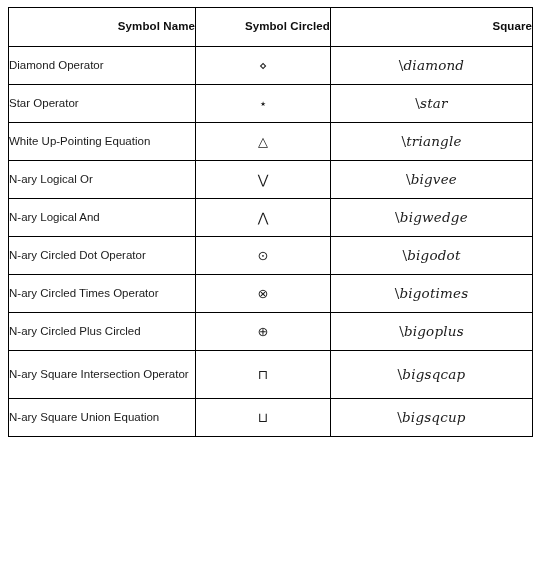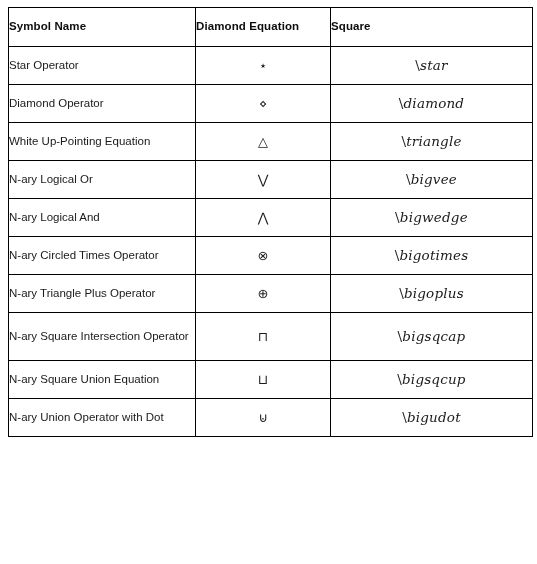--- a/index.html
+++ b/index.html
@@ -42,21 +42,21 @@
   table.symbol-table td {
     border: 1px solid #000000;
     padding: 0;
     vertical-align: middle;
     background: #ffffff;
   }
 
   
   thead th {
     height: 38px;
-    text-align: left;
+    text-align: right;
     font-size: 11.5px;
     font-weight: bold;
     color: #0d0d0d;
     letter-spacing: 0.1px;
     line-height: 1.2;
   }
 
   
   tbody tr { height: 38px; }
   tbody tr.tall { height: 48px; padding-left: 12px; }
@@ -98,70 +98,70 @@
 <div id="page">
   <table class="symbol-table">
     <colgroup>
       <col class="col-name">
       <col class="col-sym">
       <col class="col-latex">
     </colgroup>
     <thead>
       <tr>
         <th>Symbol Name</th>
-        <th>Diamond Equation</th>
+        <th>Symbol Circled</th>
         <th>Square</th>
       </tr>
     </thead>
     <tbody id="table-body">
         <tr>
+          <td class="cell-name">Diamond Operator</td>
+          <td class="cell-symbol">⋄</td>
+          <td class="cell-latex"><span class="bs">\</span>diamond</td>
+        </tr>
+        <tr>
           <td class="cell-name">Star Operator</td>
           <td class="cell-symbol">⋆</td>
           <td class="cell-latex"><span class="bs">\</span>star</td>
-        </tr>
-        <tr>
-          <td class="cell-name">Diamond Operator</td>
-          <td class="cell-symbol">⋄</td>
-          <td class="cell-latex"><span class="bs">\</span>diamond</td>
         </tr>
         <tr>
           <td class="cell-name">White Up-Pointing Equation</td>
           <td class="cell-symbol">△</td>
           <td class="cell-latex"><span class="bs">\</span>triangle</td>
         </tr>
         <tr>
           <td class="cell-name">N-ary Logical Or</td>
           <td class="cell-symbol">⋁</td>
           <td class="cell-latex"><span class="bs">\</span>bigvee</td>
         </tr>
         <tr>
           <td class="cell-name">N-ary Logical And</td>
           <td class="cell-symbol">⋀</td>
           <td class="cell-latex"><span class="bs">\</span>bigwedge</td>
         </tr>
         <tr>
+          <td class="cell-name">N-ary Circled Dot Operator</td>
+          <td class="cell-symbol">⊙</td>
+          <td class="cell-latex"><span class="bs">\</span>bigodot</td>
+        </tr>
+        <tr>
           <td class="cell-name">N-ary Circled Times Operator</td>
           <td class="cell-symbol">⊗</td>
           <td class="cell-latex"><span class="bs">\</span>bigotimes</td>
         </tr>
         <tr>
-          <td class="cell-name">N-ary Triangle Plus Operator</td>
+          <td class="cell-name">N-ary Circled Plus Circled</td>
           <td class="cell-symbol">⊕</td>
           <td class="cell-latex"><span class="bs">\</span>bigoplus</td>
         </tr>
         <tr class="tall">
           <td class="cell-name">N-ary Square Intersection Operator</td>
           <td class="cell-symbol">⊓</td>
           <td class="cell-latex"><span class="bs">\</span>bigsqcap</td>
         </tr>
         <tr>
           <td class="cell-name">N-ary Square Union Equation</td>
           <td class="cell-symbol">⊔</td>
           <td class="cell-latex"><span class="bs">\</span>bigsqcup</td>
         </tr>
-        <tr>
-          <td class="cell-name">N-ary Union Operator with Dot</td>
-          <td class="cell-symbol">⊍</td>
-          <td class="cell-latex"><span class="bs">\</span>bigudot</td>
-        </tr>
       </tbody>
   </table>
 </div>
 
 </body></html>

